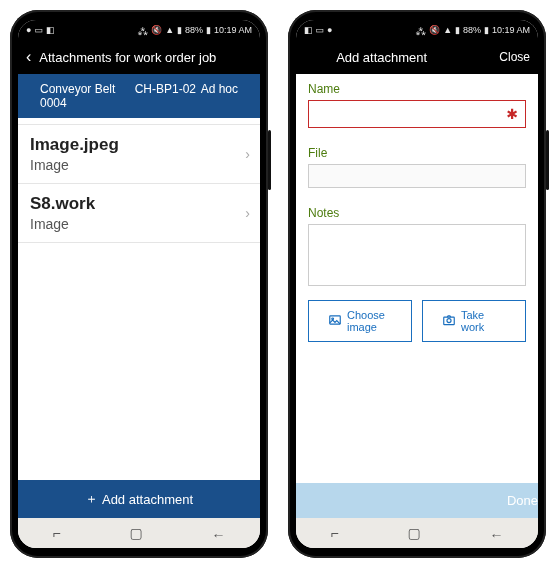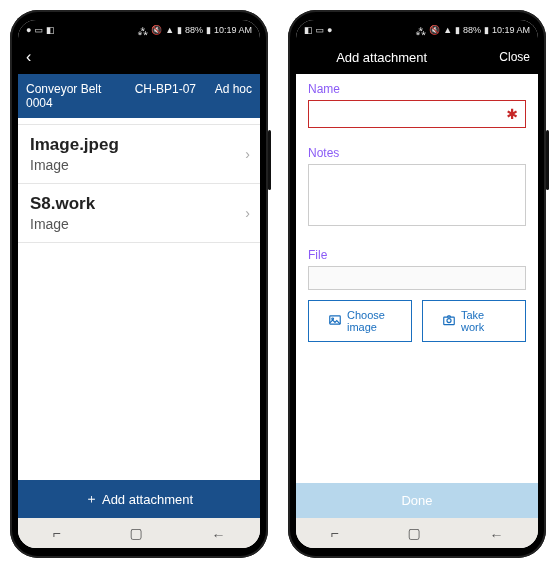--- a/index.html
+++ b/index.html
@@ -60,21 +60,21 @@
     font-size: 13px;
     position: relative;
   }
   .app-header .back { font-size: 16px; margin-right: 8px; cursor: pointer; }
   .app-header .title { flex: 1; white-space: nowrap; overflow: hidden; }
   .app-header .close { font-size: 12px; cursor: pointer; margin-left: 40px; }
   .app-header.center .title { text-align: center; }
   .context-bar {
     background: #1a4f8a;
     color: #fff;
-    padding: 8px 8px;
+    padding: 8px 22px;
     font-size: 12px;
     display: flex;
     flex-wrap: wrap;
     gap: 4px 18px;
   }
   .context-bar .row1 { display: flex; width: 100%; justify-content: space-between; }
   .content { flex: 1; background: #fff; overflow-y: auto; }
   .list-item {
     border-bottom: 1px solid #e5e5e5;
     padding: 10px 12px;
@@ -100,33 +100,34 @@
     font-size: 13px;
     cursor: pointer;
     display: flex;
     justify-content: center;
     align-items: center;
     gap: 4px;
   }
   .footer-btn.light {
     background: #b7d7ec;
     color: #fff;
+    justify-content: flex-end;
   }
   .nav-bar {
     height: 30px;
     background: #eceae6;
     display: flex;
     justify-content: space-around;
     align-items: center;
     color: #555;
   }
   .nav-bar span { font-size: 14px; cursor: pointer; }
   
   .form-section { padding: 8px 12px 0 12px; }
-  .form-label { font-size: 12px; color: #8b5cf6; margin-bottom: 4px; display: block; }
+  .form-label { font-size: 12px; color: #4d7c0f; margin-bottom: 4px; display: block; }
   .input {
     width: 100%;
     border: 1px solid #ccc;
     height: 28px;
     padding: 0 6px;
     font-size: 12px;
     background: #fff;
   }
   .input.required {
     border: 1px solid #c62828;
@@ -189,26 +190,27 @@
         <span>▲</span>
         <span>▮</span>
         <span>88%</span>
         <span>▮</span>
         <span>10:19 AM</span>
       </div>
     </div>
 
     <div class="app-header">
       <span class="back">‹</span>
+      <span class="title">Attachments for work order job</span>
     </div>
 
     <div class="context-bar">
       <div class="row1">
         <span style="max-width:90px;">Conveyor Belt 0004</span>
-        <span>CH-BP1-07</span>
+        <span>CH-BP1-02</span>
         <span>Ad hoc</span>
       </div>
     </div>
 
     <div class="content">
       <div class="list-item">
         <div class="name">Image.jpeg</div>
         <div class="type">Image</div>
         <span class="chev">›</span>
       </div>
@@ -261,27 +263,27 @@
     <div class="content">
       <div class="form-section">
         <label class="form-label">Name</label>
         <div class="req-wrapper">
           <input class="input required" value="" style="">
           <span class="req-star">✱</span>
         </div>
       </div>
 
       <div class="form-section" style="margin-top:10px;">
+        <label class="form-label">File</label>
+        <div class="file-row"></div>
+      </div>
+
+      <div class="form-section" style="margin-top:10px;">
         <label class="form-label">Notes</label>
         <textarea class="textarea" value="" style=""></textarea>
-      </div>
-
-      <div class="form-section" style="margin-top:10px;">
-        <label class="form-label">File</label>
-        <div class="file-row"></div>
       </div>
 
       <div class="btn-row">
         <div class="outline-btn">
           <span class="icon-sm">
             <svg viewBox="0 0 24 24" fill="none" stroke="#1a6fbf" stroke-width="2">
                 <rect x="3" y="5" width="18" height="14" rx="1"></rect>
                 <circle cx="8" cy="10" r="1.5"></circle>
                 <path d="M3 17l5-5 4 4 3-3 6 6"></path>
               </svg>

